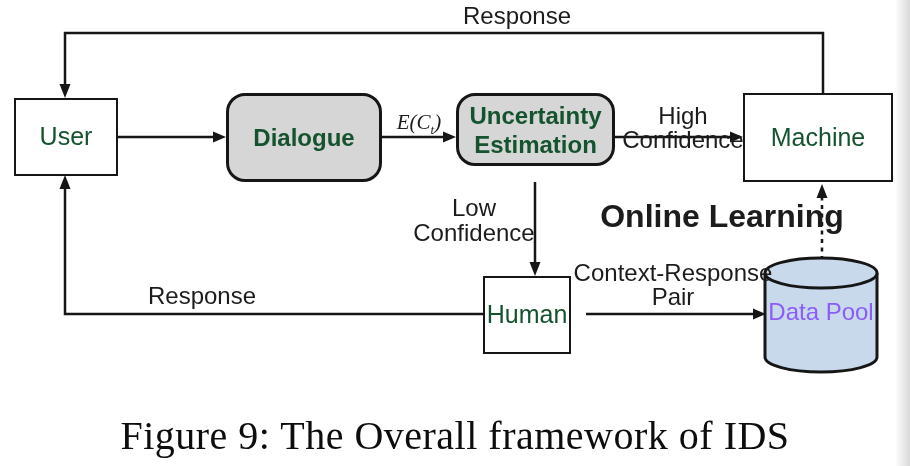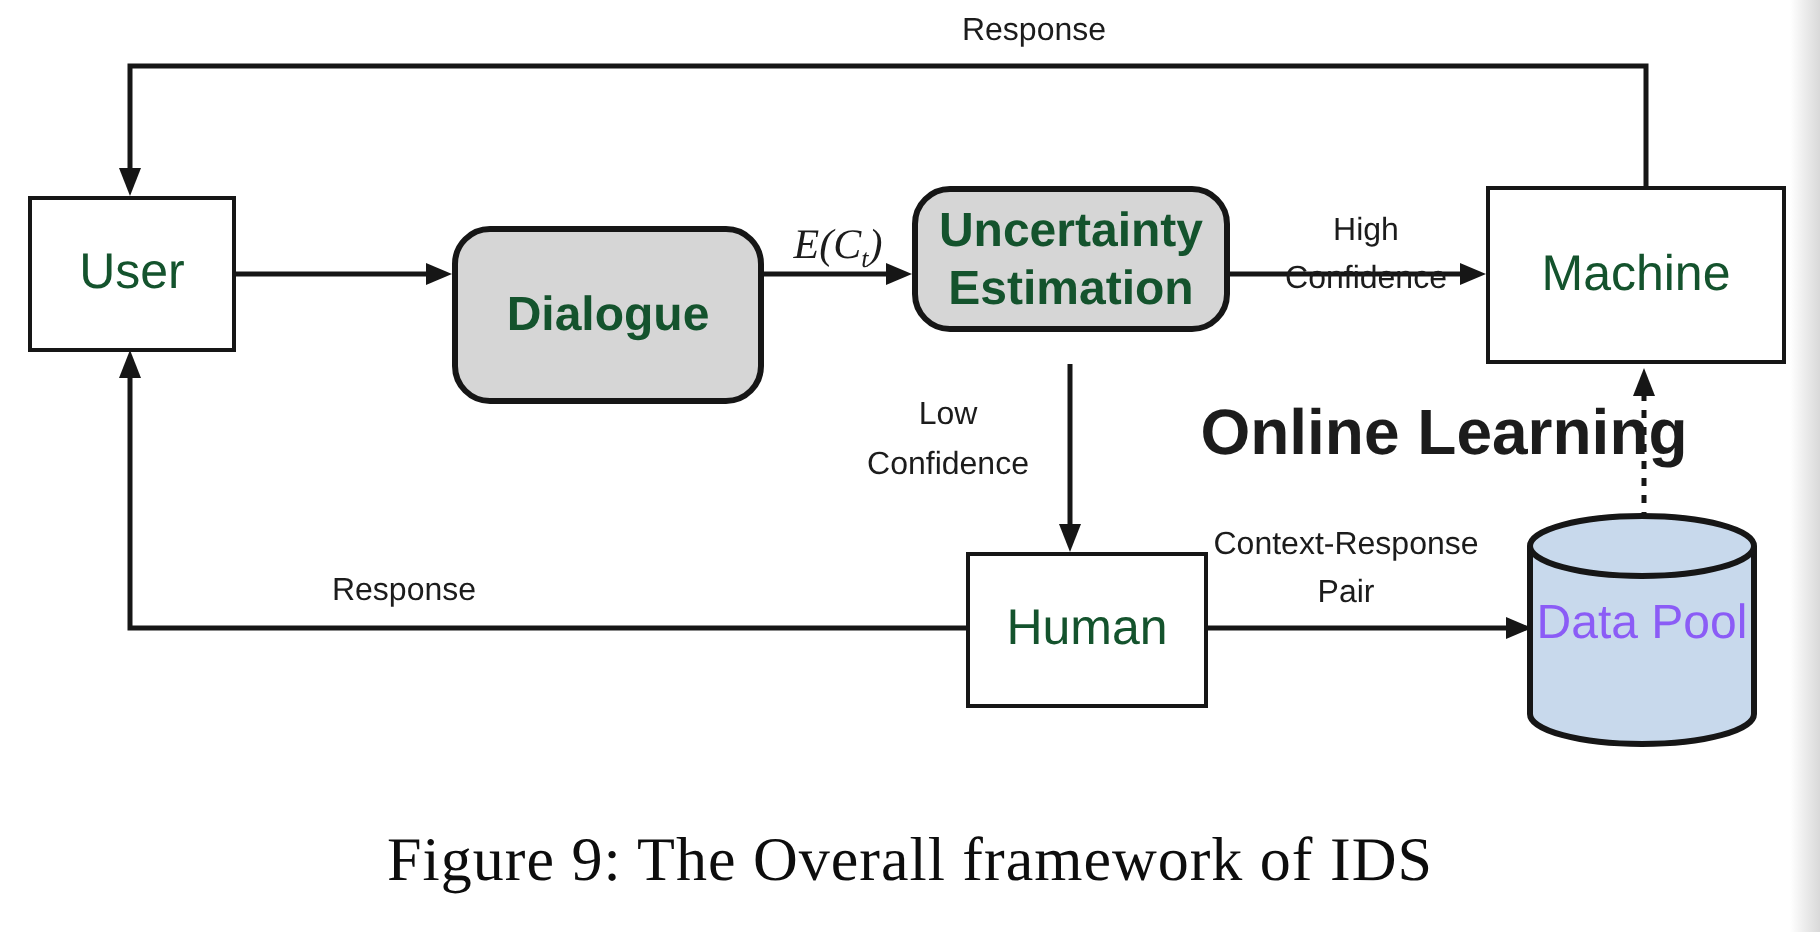--- a/index.html
+++ b/index.html
@@ -36,28 +36,28 @@
   }
   .node.gray {
     background: #d6d6d6;
     border: 3px solid #161616;
     border-radius: 19px;
     font-weight: 700;
     font-size: 24px;
     line-height: 29px;
   }
   .node-user      { left: 14px;  top: 98px;  width: 104px; height: 78px; }
-  .node-dialogue  { left: 226px; top: 93px;  width: 156px; height: 89px; margin-top: 20px; }
+  .node-dialogue  { left: 226px; top: 93px;  width: 156px; height: 89px; }
   .node-uncert    { left: 456px; top: 93px;  width: 159px; height: 73px; }
   .node-machine   { left: 743px; top: 93px;  width: 150px; height: 89px; }
-  .node-human     { left: 483px; top: 276px; width: 121px; height: 78px; }
+  .node-human     { left: 483px; top: 276px; width: 88px; height: 78px; }
   .edge-label {
     position: absolute;
     transform: translateX(-50%);
-    font-size: 16px;
+    font-size: 24px;
     line-height: 24px;
     text-align: center;
     white-space: nowrap;
     color: #1c1c1c;
   }
   .lbl-response-top    { left: 517px; top: 4px;   }
   .lbl-utterance       { left: 168px; top: 108px; }
   .lbl-high-confidence { left: 683px; top: 88px; margin-top: 16px;  }
   .lbl-low-confidence  { left: 474px; top: 195px; line-height: 25px; }
   .lbl-response-bottom { left: 202px; top: 284px; }
@@ -82,21 +82,21 @@
     font-size: 24px;
     color: #8b5cf6;
   }
   .caption {
     position: absolute;
     left: 0;
     top: 412px;
     width: 910px;
     text-align: center;
     font-family: "Liberation Serif", serif;
-    font-size: 31px;
+    font-size: 40px;
     color: #0d0d0d;
     letter-spacing: 0.5px;
   }
   .edge-shadow {
     position: absolute;
     right: 0;
     top: 0;
     width: 15px;
     height: 100%;
     background: linear-gradient(to right, rgba(130,130,130,0), rgba(130,130,130,0.30));

